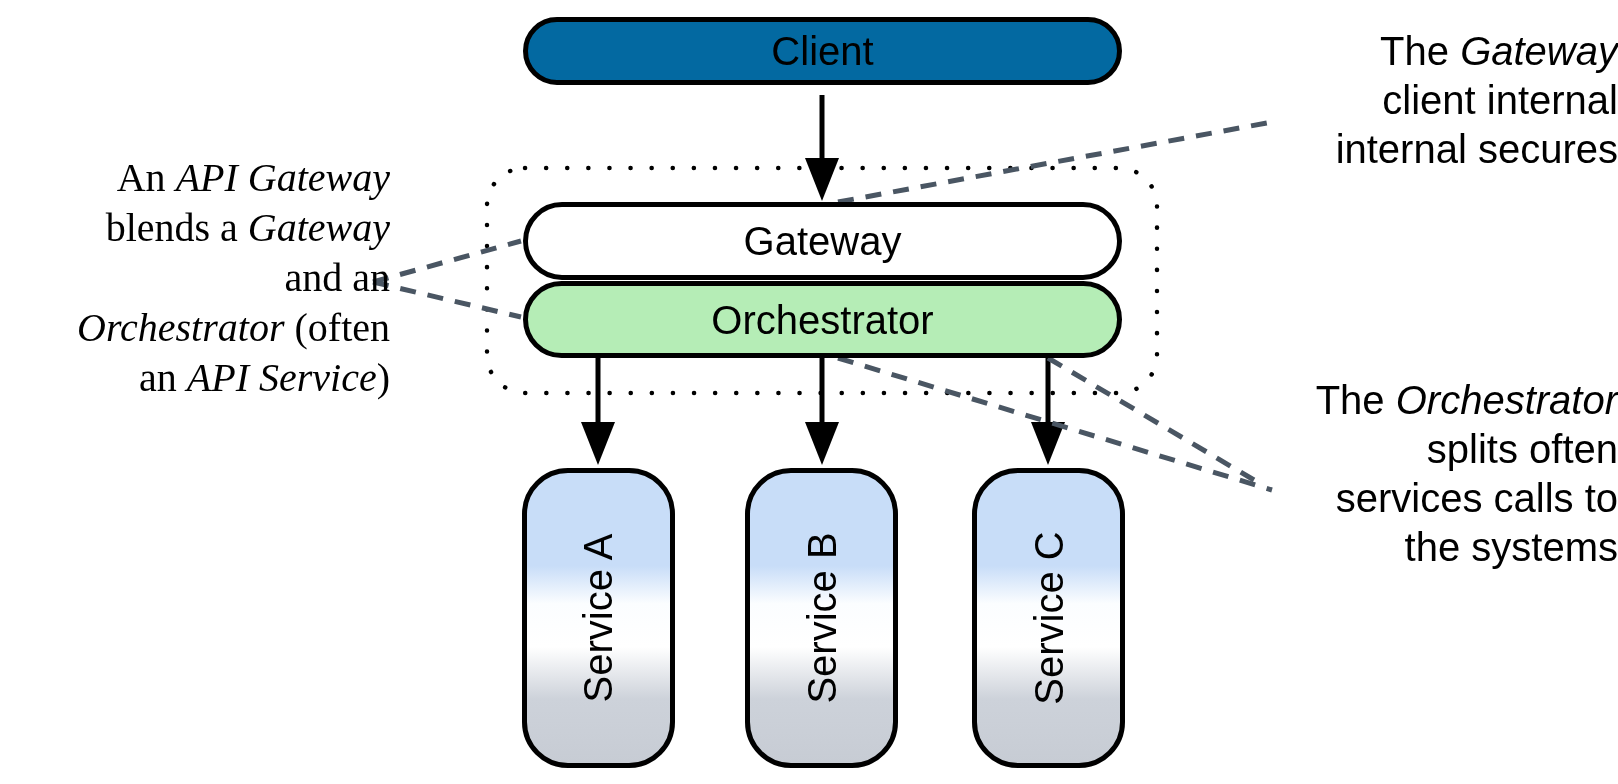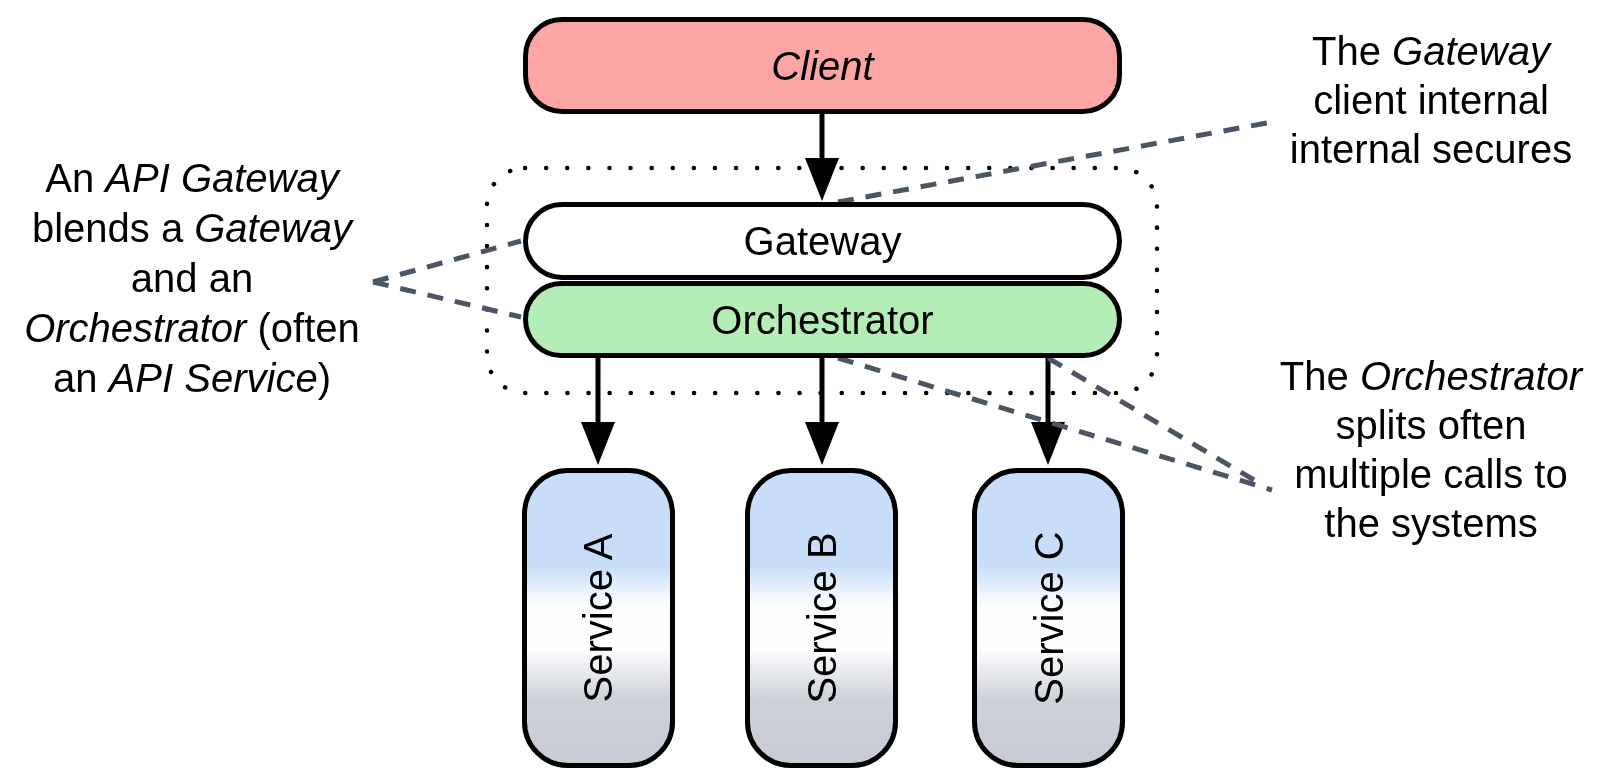--- a/index.html
+++ b/index.html
@@ -28,21 +28,21 @@
     box-sizing: border-box;
     border: 5px solid #000000;
     border-radius: 39px;
     display: flex;
     align-items: center;
     justify-content: center;
     font-size: 40px;
     line-height: 1;
     white-space: nowrap;
   }
-  .pill.client       { left: 523px; top: 17px;  width: 599px; height: 97px; background: #fca5a5; font-style: italic; }
+  .pill.client       { left: 523px; top: 17px;  width: 599px; height: 68px; background: #0369a1; }
   .pill.gateway      { left: 523px; top: 202px; width: 599px; height: 78px; background: #ffffff; z-index: 2; }
   .pill.orchestrator { left: 523px; top: 281px; width: 599px; height: 77px; background: #b5edb6; z-index: 2; }
   
   .service {
     position: absolute;
     box-sizing: border-box;
     top: 468px;
     width: 153px;
     height: 300px;
     border: 5px solid #000000;
@@ -61,27 +61,27 @@
   .vlabel {
     transform: rotate(-90deg);
     white-space: nowrap;
     font-size: 40px;
     line-height: 1;
   }
   
   .ann {
     position: absolute;
     font-size: 40px;
-    text-align: center;
+    text-align: right;
     line-height: 50px;
     white-space: nowrap;
   }
-  .ann-left         { left: 4px;    top: 153px; width: 376px; }
+  .ann-left         { left: 14px;    top: 153px; width: 376px; font-family: Liberation Serif, serif; }
   .ann-right-top    { left: 1244px; top: 27px;  width: 374px; line-height: 49px; }
-  .ann-right-bottom { left: 1244px; top: 352px; width: 374px; line-height: 49px; }
+  .ann-right-bottom { left: 1244px; top: 376px; width: 374px; line-height: 49px; }
   .it { font-style: italic; }
 </style>
 </head>
 <body>
 
 <div class="stage">
 
   <svg class="overlay" width="1618" height="784" viewBox="0 0 1618 784">
 
     <rect x="487" y="168" width="670" height="225" rx="38" ry="38" fill="none" stroke="#000000" stroke-width="4.5" stroke-dasharray="0.1 21" stroke-linecap="round"></rect>
@@ -145,17 +145,17 @@
 
   <div class="ann ann-right-top">
     <div><span>The </span><span class="it">Gateway</span></div>
     <div><span>client internal</span></div>
     <div><span>internal secures</span></div>
   </div>
 
   <div class="ann ann-right-bottom">
     <div><span>The </span><span class="it">Orchestrator</span></div>
     <div><span>splits often</span></div>
-    <div><span>multiple calls to</span></div>
+    <div><span>services calls to</span></div>
     <div><span>the systems</span></div>
   </div>
 
 </div>
 
 </body></html>

